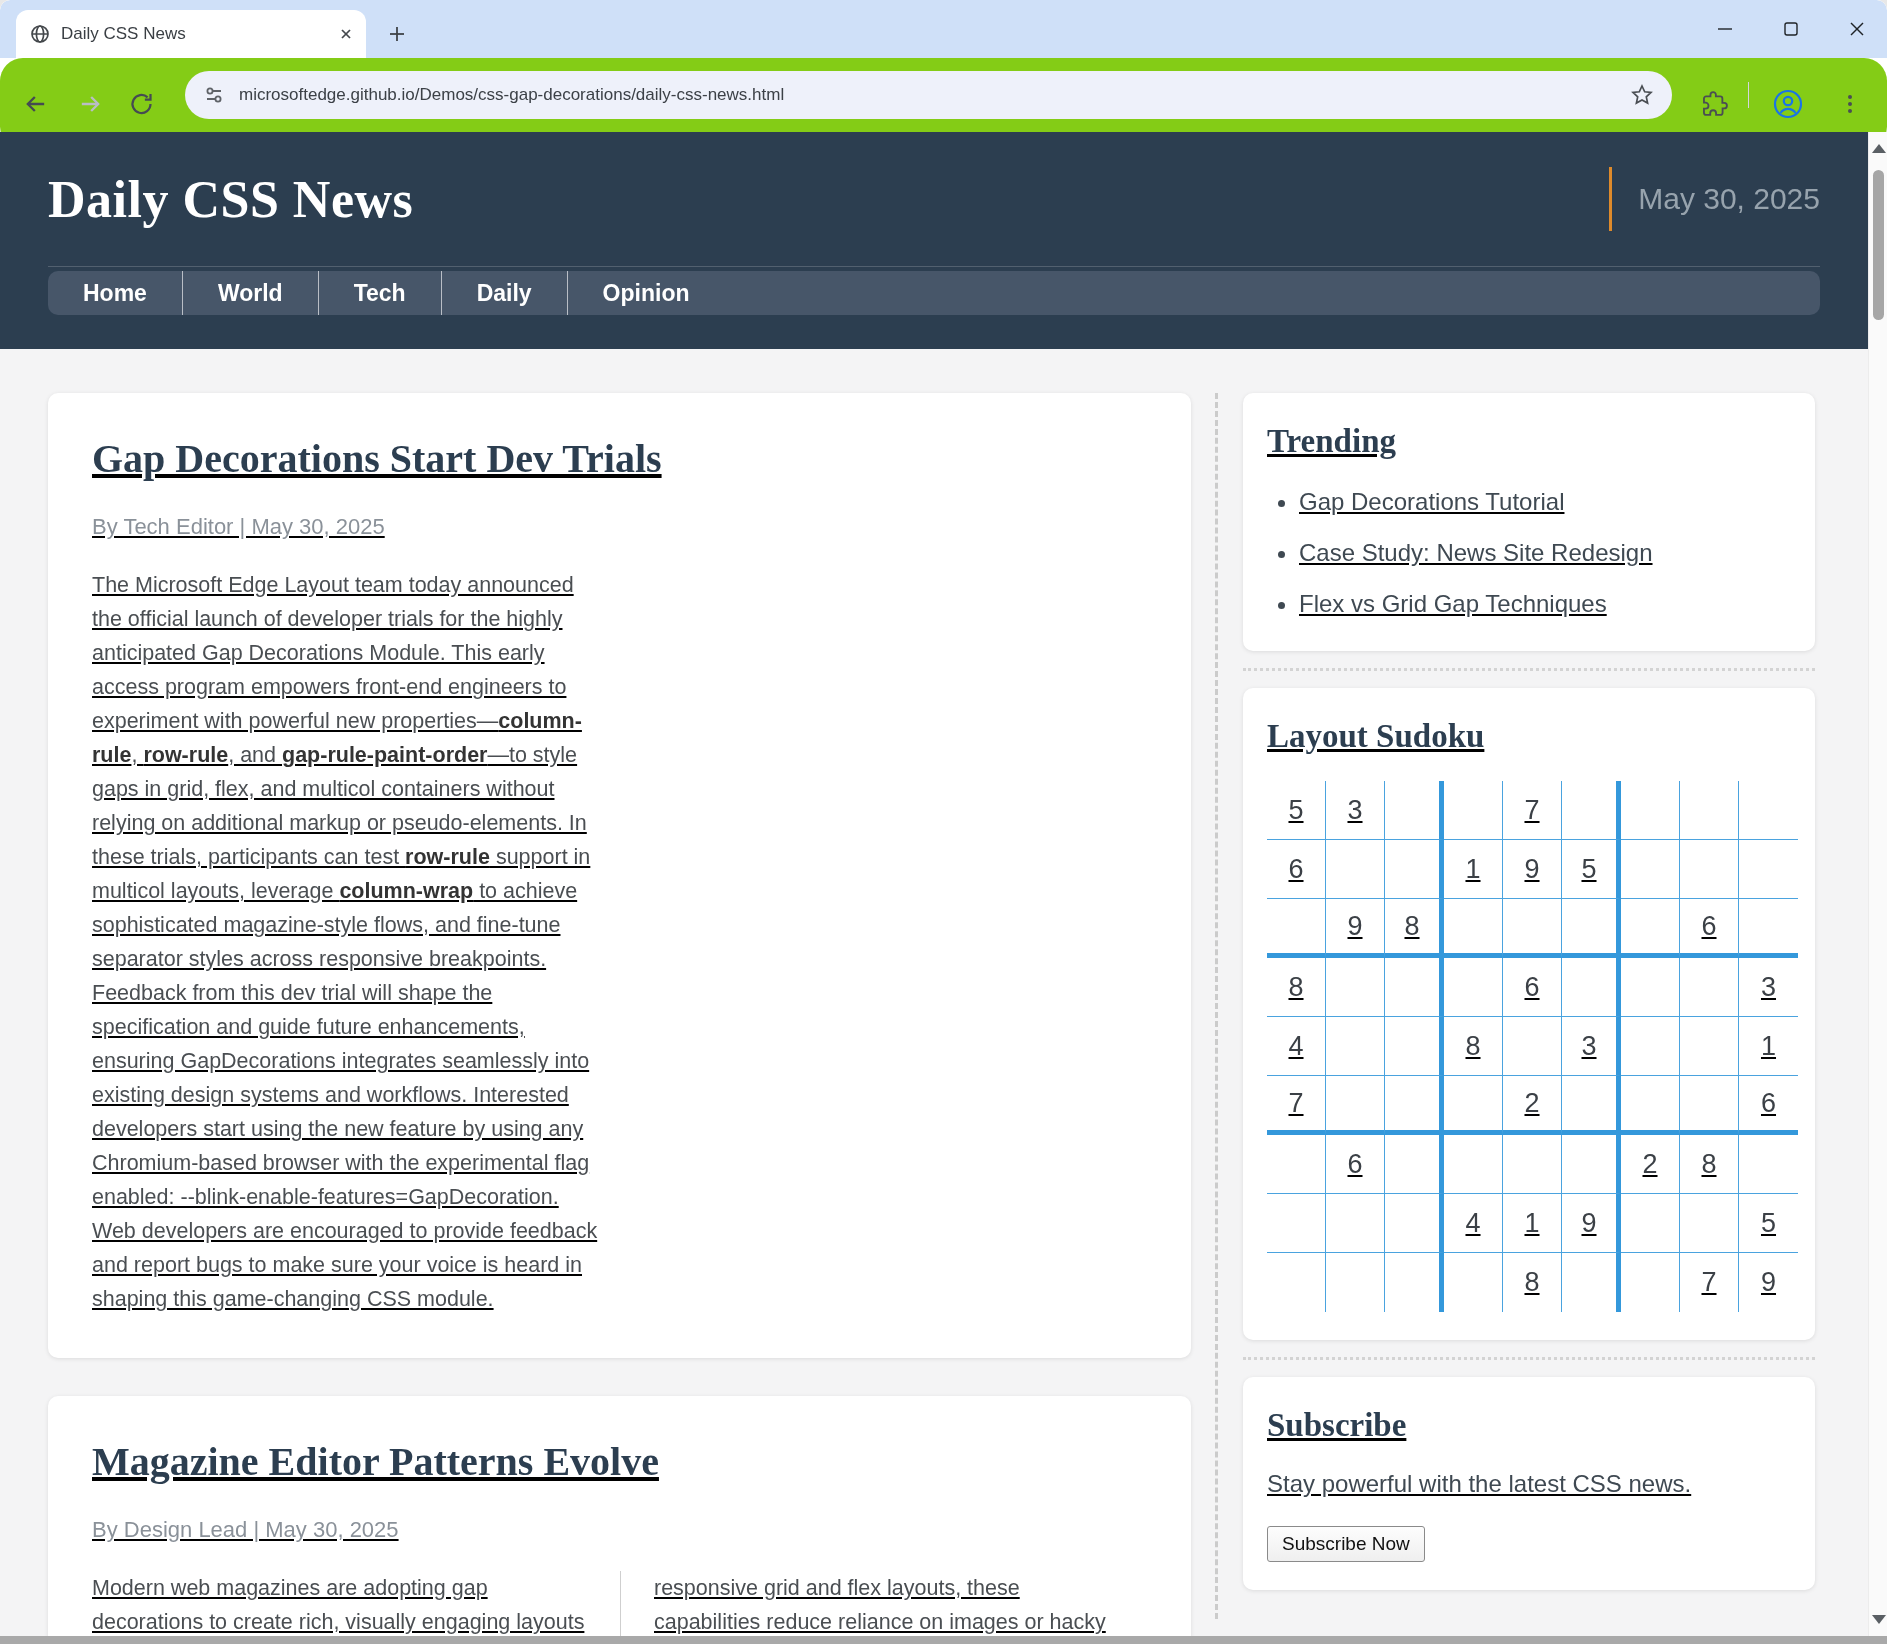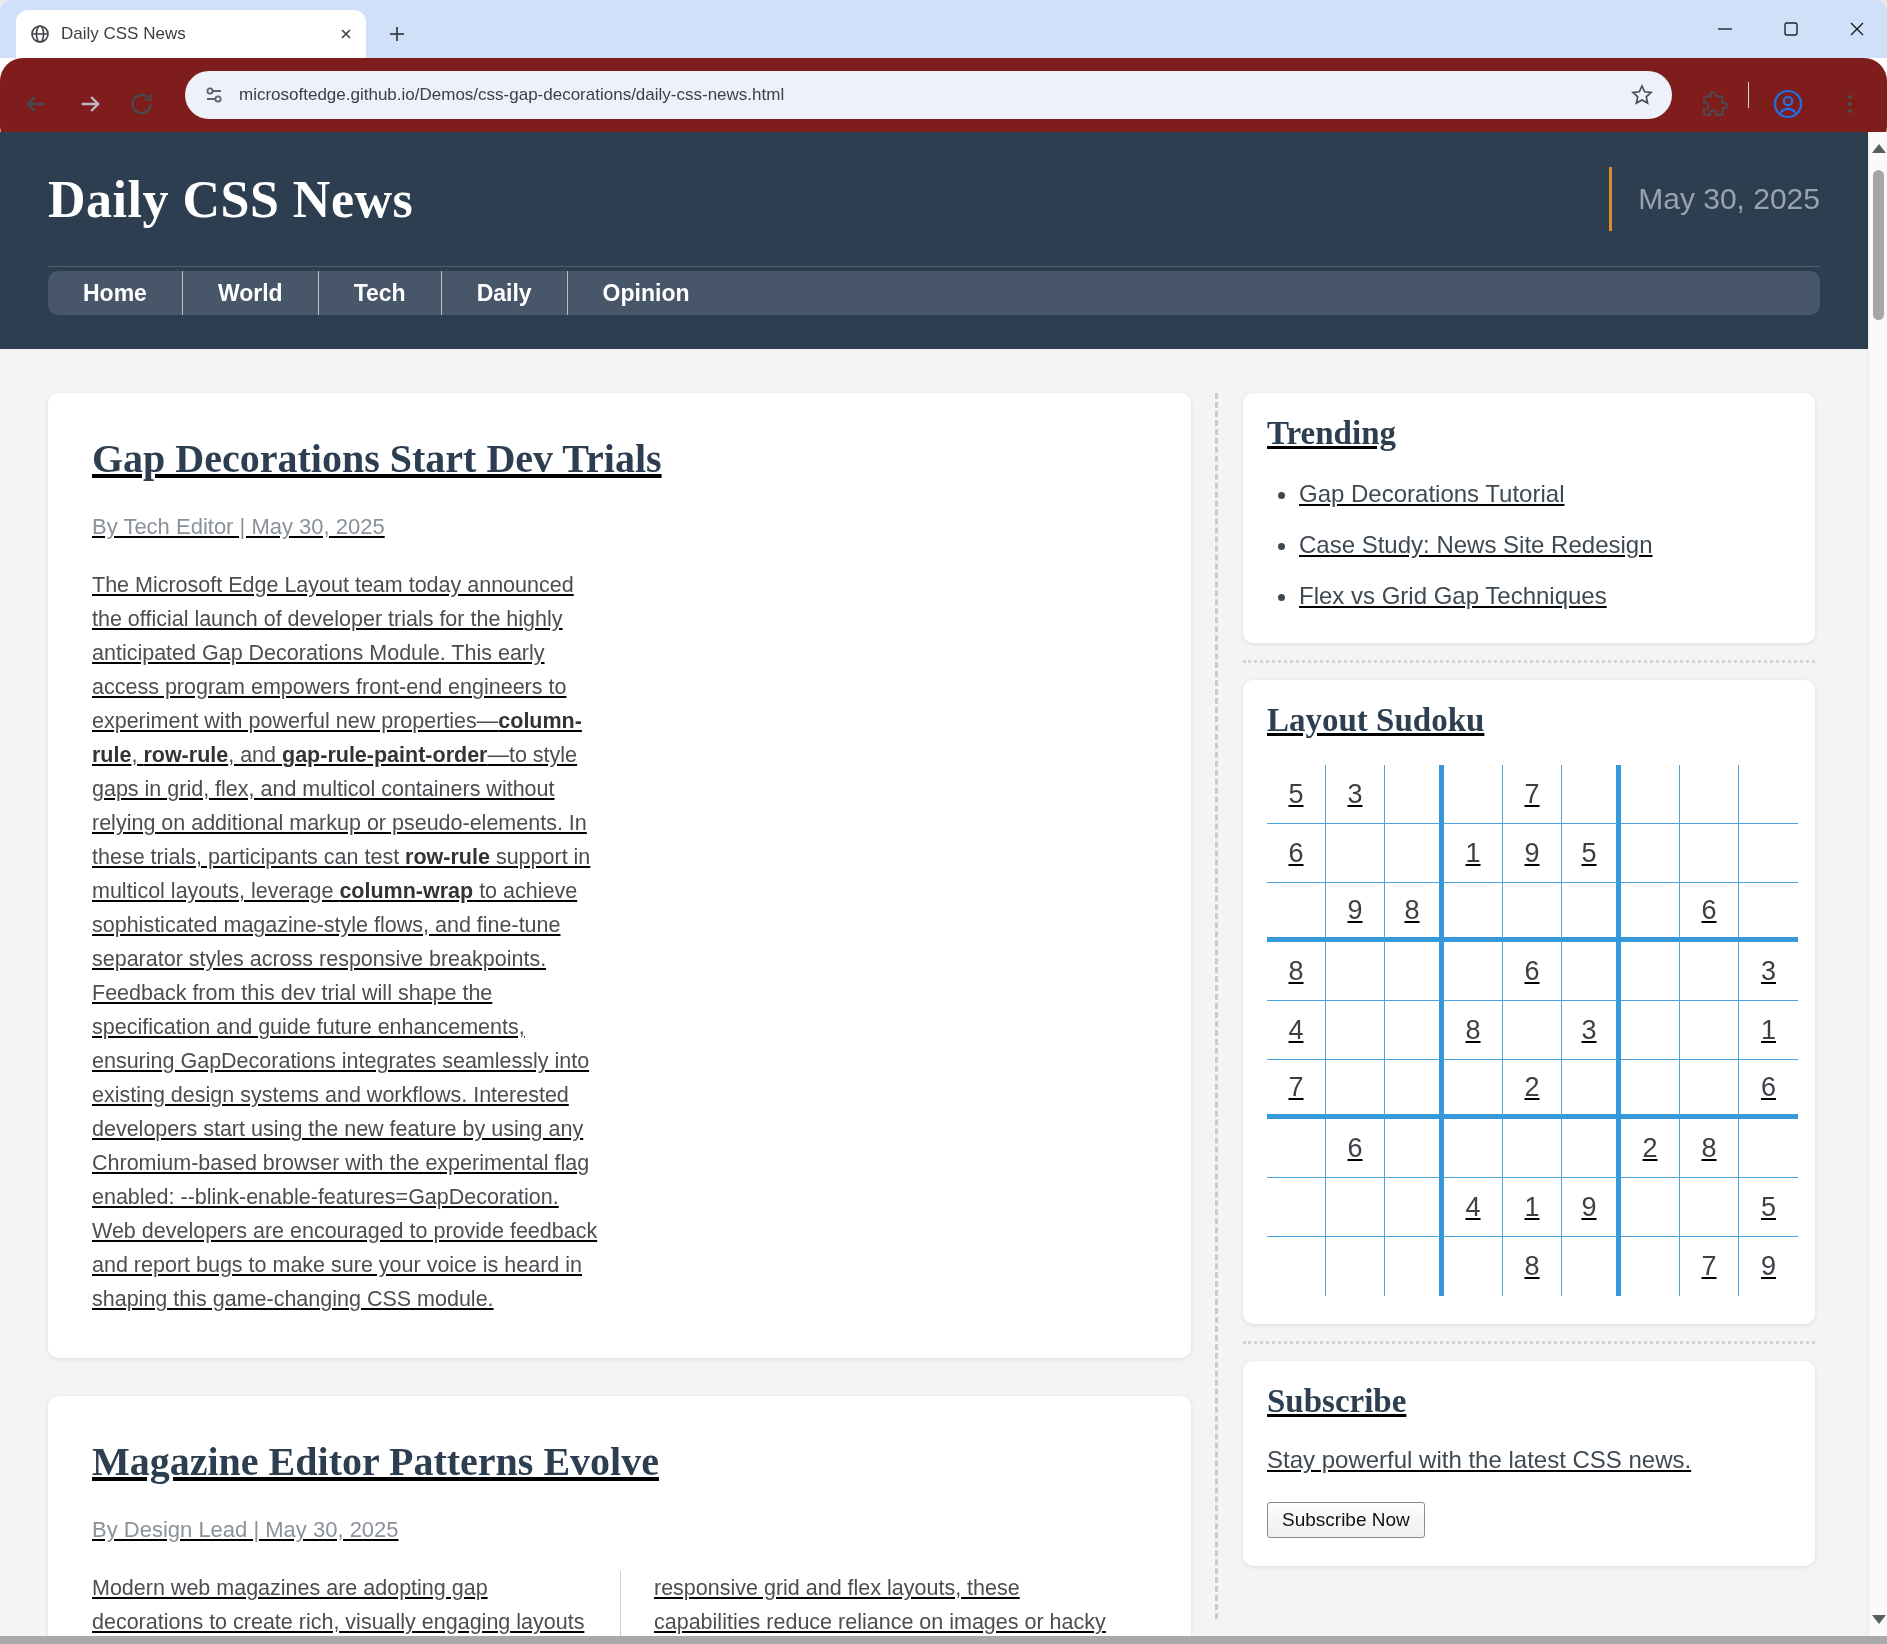--- a/index.html
+++ b/index.html
@@ -8,21 +8,21 @@
 
   
   .tabstrip { position:relative; height:58px; background:#cfe0f8; border-radius:10px 10px 0 0; }
   .tab { position:absolute; left:16px; top:10px; width:350px; height:48px; background:#fff; border-radius:12px 12px 0 0; display:flex; align-items:center; padding:0 12px 0 14px; gap:11px; }
   .tab-title { flex:1; font-size:17px; color:#3a3f44; white-space:nowrap; overflow:hidden; }
   .icon-btn { display:flex; align-items:center; justify-content:center; cursor:default; }
   .newtab { position:absolute; left:382px; top:19px; width:30px; height:30px; border-radius:50%; }
   .win-controls { position:absolute; right:22px; top:0; height:58px; display:flex; align-items:center; gap:50px; }
 
   
-  .toolbar { position:relative; height:92px; background:#7f1d1d; border-bottom:1px solid #e4e6e9;border-radius:23px; }
+  .toolbar { position:relative; height:92px; background:#84cc16; border-bottom:1px solid #e4e6e9;border-radius:23px; }
   .nav-ic { position:absolute; top:50%; transform:translateY(-50%); }
   .omnibox { position:absolute; left:185px; top:13px; width:1487px; height:48px; border-radius:24px; background:#eef1fa; display:flex; align-items:center; padding:0 18px; gap:14px; }
   .url { flex:1; font-size:17px; color:#3c4147; white-space:nowrap; overflow:hidden; }
   .tb-divider { position:absolute; left:1748px; top:24px; width:1px; height:26px; background:#d4d7db; }
 
   
   .viewport { position:absolute; left:0; top:132px; width:1868px; height:1504px; background:#f4f4f5; overflow:hidden; }
 
   header.site { background:#2c3e50; height:217px; padding:0 48px; }
   .header-top { height:135px; display:flex; justify-content:space-between; align-items:center; border-bottom:1px solid rgba(255,255,255,.18); }
@@ -40,21 +40,21 @@
   .card { background:#fff; border-radius:10px; box-shadow:0 1px 4px rgba(0,0,0,.10);text-decoration:underline; }
   .article-card { padding:42px 44px; margin-bottom:38px; overflow:hidden; }
   h2.art-title { font-family:"Liberation Serif", "DejaVu Serif", serif; font-weight:bold; font-size:40px; color:#2c3e50; }
   .byline { margin-top:32px; font-size:22px; color:#8a9199; }
   .body-text { margin-top:28px; width:516px; font-size:21.5px; line-height:34px; color:#4a4e52; }
   .body-text b { font-weight:bold; color:#333; }
   .cols { margin-top:28px; display:flex; }
   .colA { width:494px; font-size:21.5px; line-height:34px; color:#4a4e52; }
   .colB { width:494px; font-size:21.5px; line-height:34px; color:#4a4e52; border-left:1px solid #cfcfcf; margin-left:34px; padding-left:33px; }
 
-  .side-card { padding:18px 24px 28px 24px; }
+  .side-card { padding:26px 24px 28px 24px; }
   h3.side-title { font-family:"Liberation Serif", "DejaVu Serif", serif; font-weight:bold; font-size:33px; color:#2c3e50; margin-top:4px; }
   .trend-list { margin:26px 0 4px 0; padding-left:32px; }
   .trend-list li { font-size:24px; color:#3f4952; line-height:31px; margin-bottom:20px; cursor:pointer; }
   .trend-list li:last-child { margin-bottom:2px; }
   .dotted-divider { border-top:3px dotted #d3d3d3; margin:17px 0; }
 
   .sudoku { margin-top:26px; display:grid; grid-template-columns:repeat(9,59px); grid-auto-rows:59px; }
   .scell { display:flex; align-items:center; justify-content:center; font-size:27px; color:#3b4046;
            border-right:1px solid #4aa3df; border-bottom:1px solid #4aa3df; }
   .scell.cthick { border-right:5px solid #3498db; }

